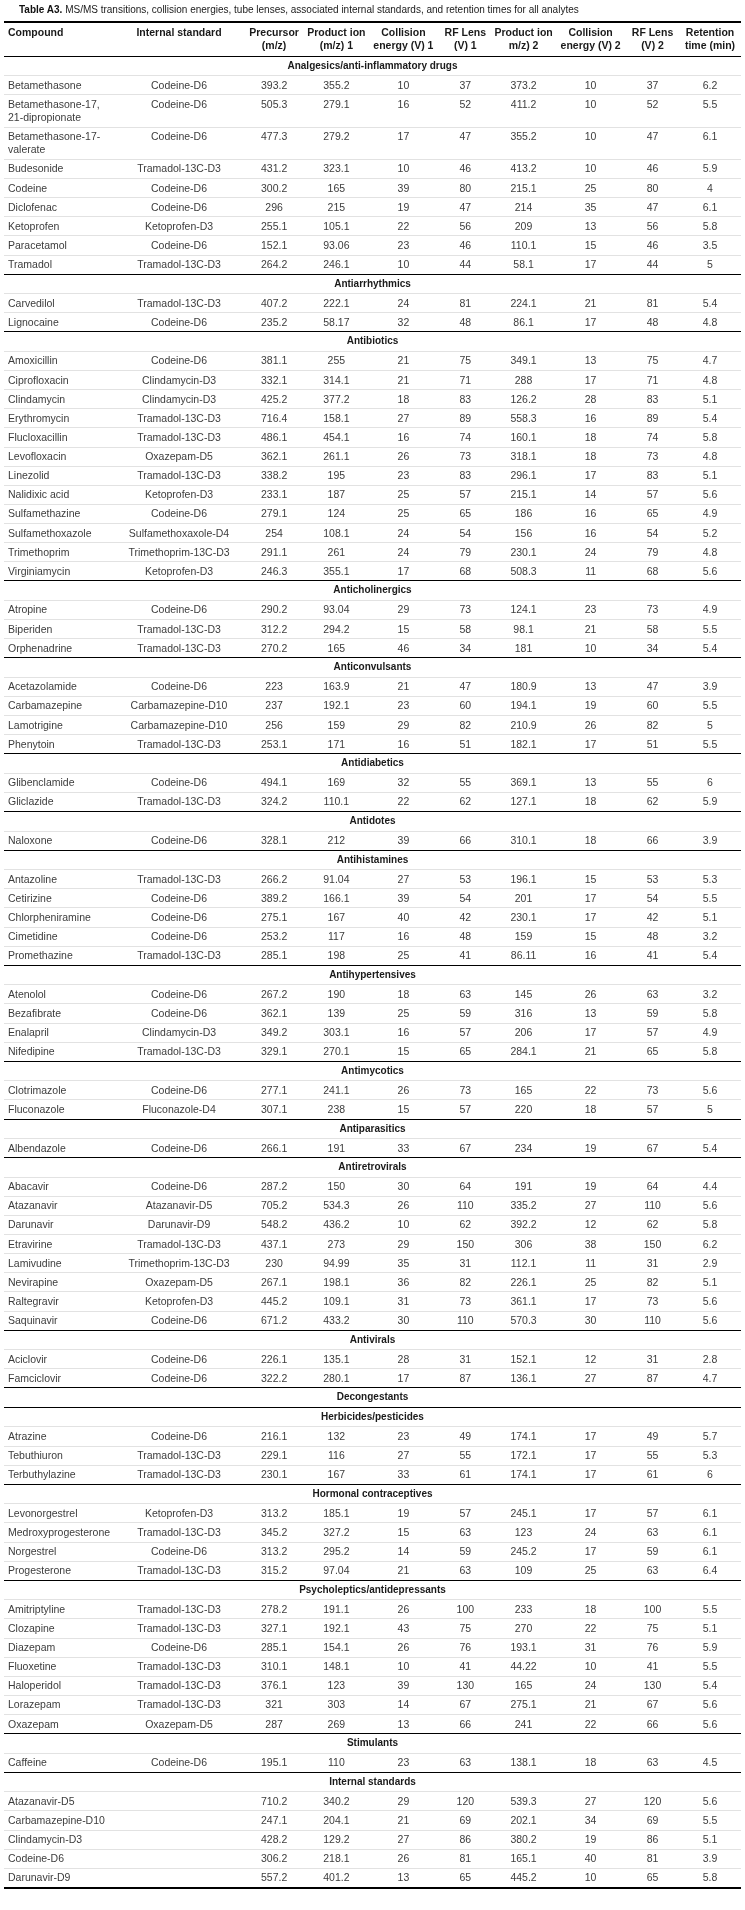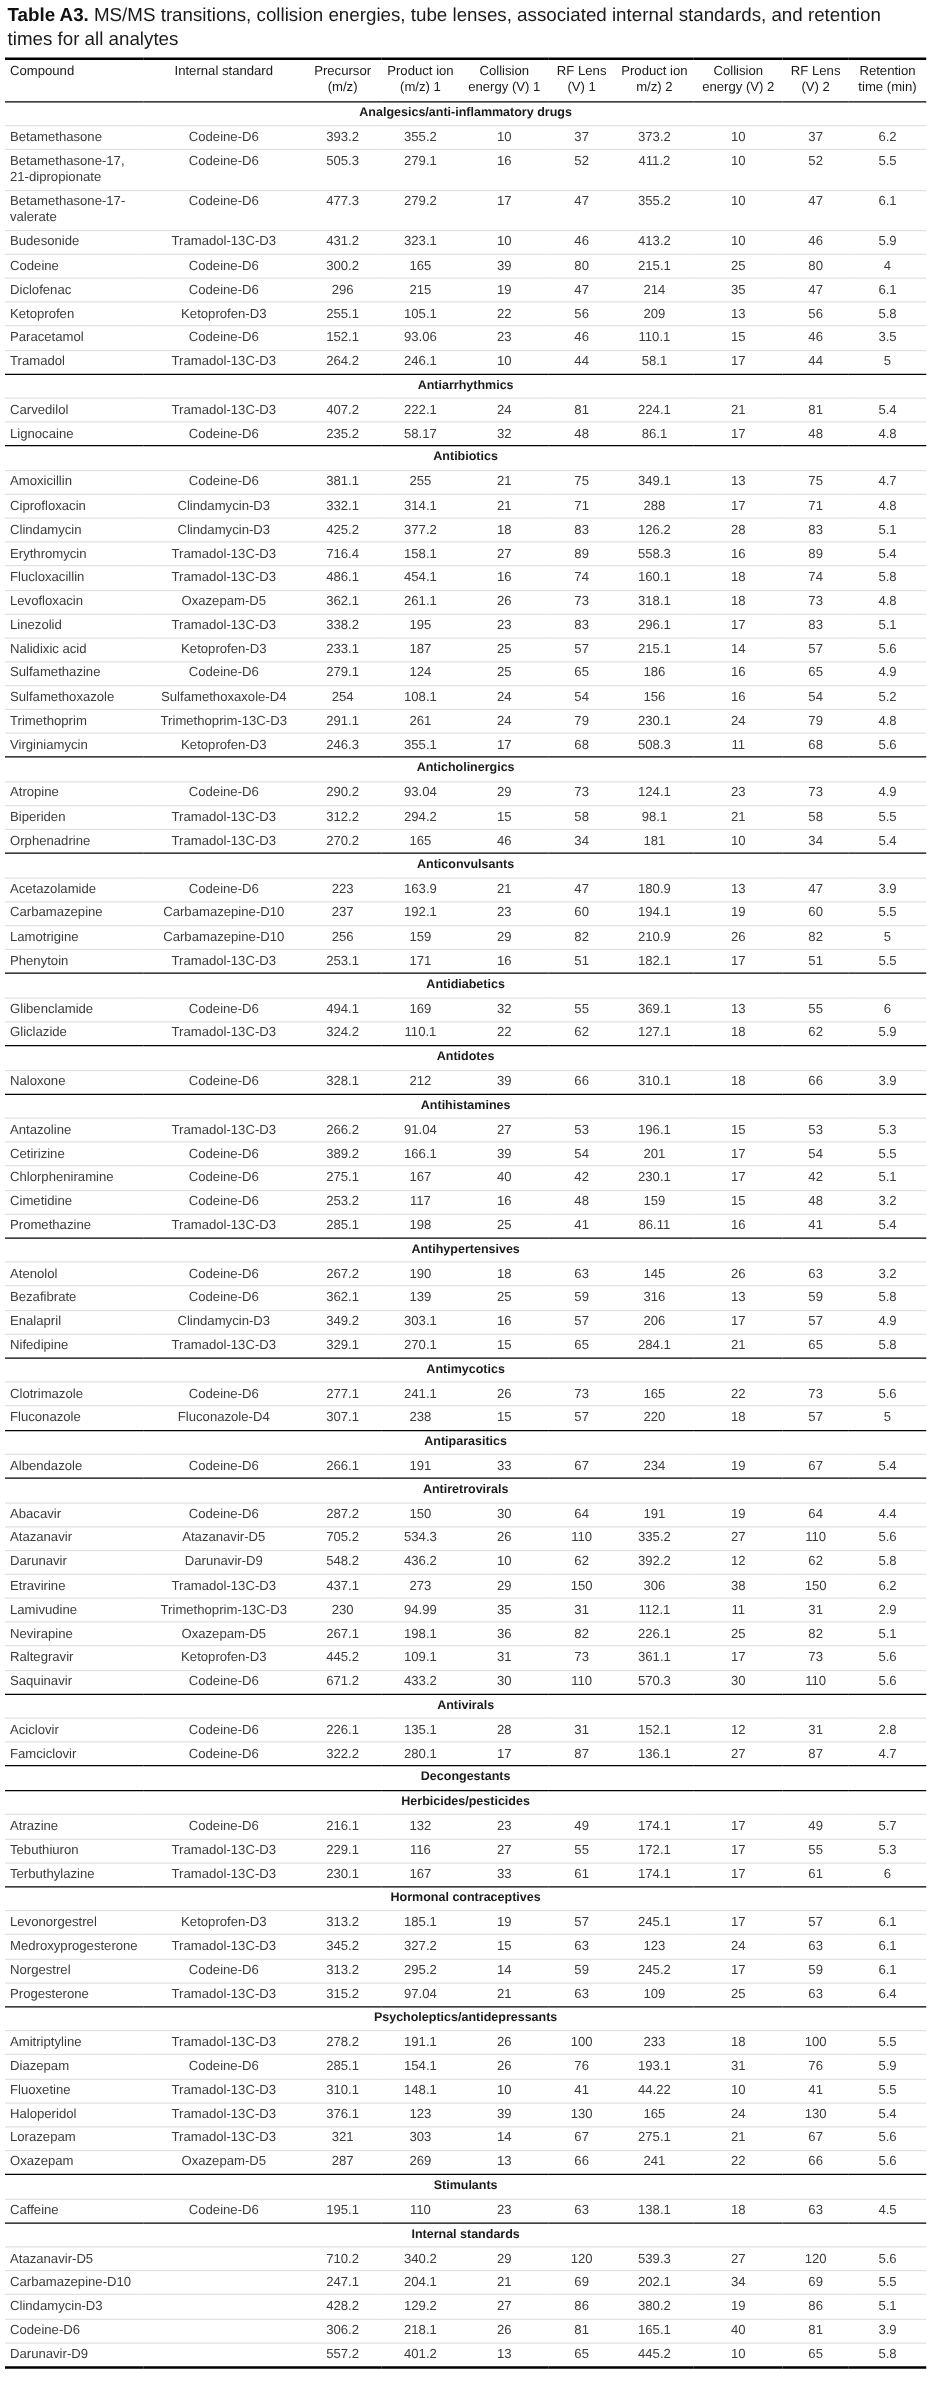--- a/index.html
+++ b/index.html
@@ -1,22 +1,22 @@
 <!DOCTYPE html>
 <html><head>
 <meta charset="utf-8">
 <style>
   html,body{margin:0;padding:0;background:#ffffff;}
   body{width:745px;font-family:"Liberation Sans","DejaVu Sans",sans-serif;color:#3c3c3c;}
   .page{width:745px;box-sizing:border-box;padding:3px 4px 2px 4px;}
-  .title{font-size:15px;color:#1a1a1a;padding:1px 2px 4px 2px;line-height:1.25;}
+  .title{font-size:10px;color:#1a1a1a;padding:1px 2px 4px 2px;line-height:1.25;margin-left:13px;}
   .title b{color:#111;}
   table{width:100%;border-collapse:collapse;table-layout:fixed;}
   thead tr{border-top:2.5px solid #000;border-bottom:1.5px solid #000;}
-  th{font-size:10.5px;font-weight:normal;color:#1a1a1a;vertical-align:top;padding:3px 2px 3px 2px;line-height:1.3;text-align:center;}
+  th{font-size:10.5px;font-weight:bold;color:#1a1a1a;vertical-align:top;padding:3px 2px 3px 2px;line-height:1.3;text-align:center;}
   th.c-compound{text-align:left;padding-left:4px;}
   td{font-size:10.5px;line-height:1.25;padding:2.5px 2px;text-align:center;vertical-align:top;word-wrap:break-word;}
   td.c-compound{text-align:left;padding-left:4px;}
   tr.data-row{border-top:1px solid #e2e2e2;}
   tr.section-row{border-top:1.2px solid #000;}
   tr.section-row td{font-weight:bold;color:#1a1a1a;font-size:10px;padding:3px 2px;}
   tbody{border-bottom:2.5px solid #000;}
   col.w-compound{width:15%;}
   col.w-istd{width:17.5%;}
   col.w-prec{width:8.3%;}
@@ -863,20 +863,32 @@
           <td>278.2</td>
           <td>191.1</td>
           <td>26</td>
           <td>100</td>
           <td>233</td>
           <td>18</td>
           <td>100</td>
           <td>5.5</td>
         </tr>
         <tr class="data-row">
+          <td class="c-compound">Clozapine</td>
+          <td>Tramadol-13C-D3</td>
+          <td>327.1</td>
+          <td>192.1</td>
+          <td>43</td>
+          <td>75</td>
+          <td>270</td>
+          <td>22</td>
+          <td>75</td>
+          <td>5.1</td>
+        </tr>
+        <tr class="data-row">
           <td class="c-compound">Diazepam</td>
           <td>Codeine-D6</td>
           <td>285.1</td>
           <td>154.1</td>
           <td>26</td>
           <td>76</td>
           <td>193.1</td>
           <td>31</td>
           <td>76</td>
           <td>5.9</td>

